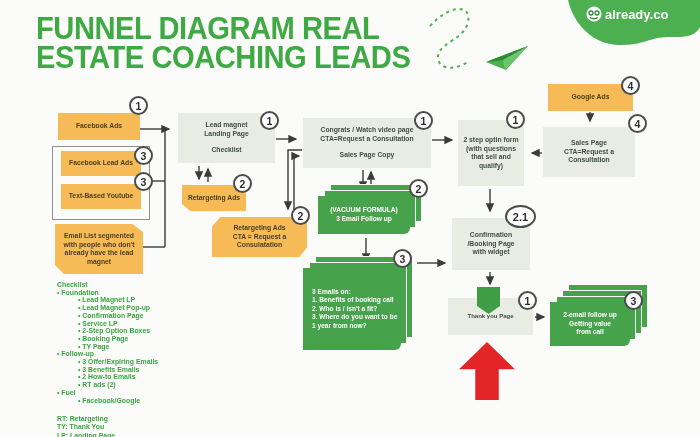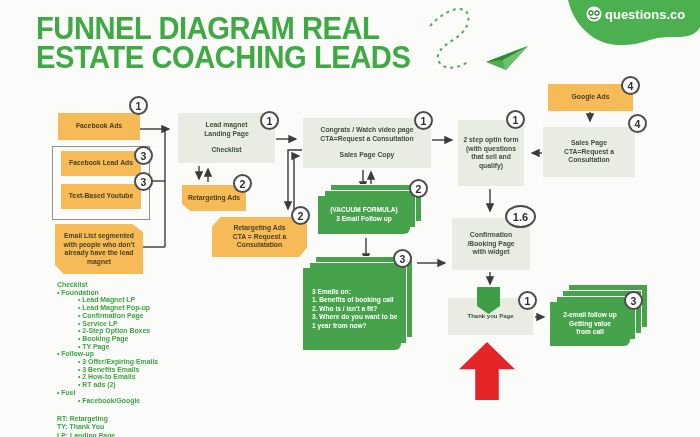--- a/index.html
+++ b/index.html
@@ -79,21 +79,21 @@
 
   <svg class="logo" width="700" height="437">
     <path d="M568,0 L700,0 L700,27 C692,43 670,33 650,40 C630,47 606,48 590,35 C577,25 571,12 568,0 Z" fill="#4caf50"></path>
     <g>
       <circle cx="594" cy="14" r="7.5" fill="#ffffff"></circle>
       <circle cx="591" cy="13" r="2" fill="none" stroke="#2e8b33" stroke-width="1.3"></circle>
       <circle cx="597" cy="13" r="2" fill="none" stroke="#2e8b33" stroke-width="1.3"></circle>
       <path d="M590,17.5 Q594,20 598,17.5" fill="none" stroke="#2e8b33" stroke-width="1.3"></path>
     </g>
   </svg>
-  <span class="brand-text">questions.co</span>
+  <span class="brand-text">already.co</span>
 
   <div class="title">
     <div>FUNNEL DIAGRAM REAL</div>
     <div>ESTATE COACHING LEADS</div>
   </div>
 
   <svg class="overlay" width="700" height="437">
     <defs>
       <marker id="ah" markerWidth="8" markerHeight="8" refX="5.5" refY="3" orient="auto">
         <path d="M0,0 L6.5,3 L0,6 Z" fill="#3b3b3b"></path>
@@ -262,21 +262,21 @@
   <div class="badge" style="left:628px; top:114px;">
     <span>4</span>
   </div>
 
   <div class="box light" style="left:452px; top:218px; width:78px; height:52px;">
     <span>Confirmation</span>
     <span>/Booking Page</span>
     <span>with widget</span>
   </div>
   <div class="badge wide" style="left:505px; top:205px;">
-    <span>1.6</span>
+    <span>2.1</span>
   </div>
 
   <div class="box light" style="left:448px; top:298px; width:85px; height:37px; font-size:6px;">
     <span>Thank you Page</span>
   </div>
   <div class="bookmark"></div>
   <div class="badge" style="left:518px; top:291px;">
     <span>1</span>
   </div>
 

